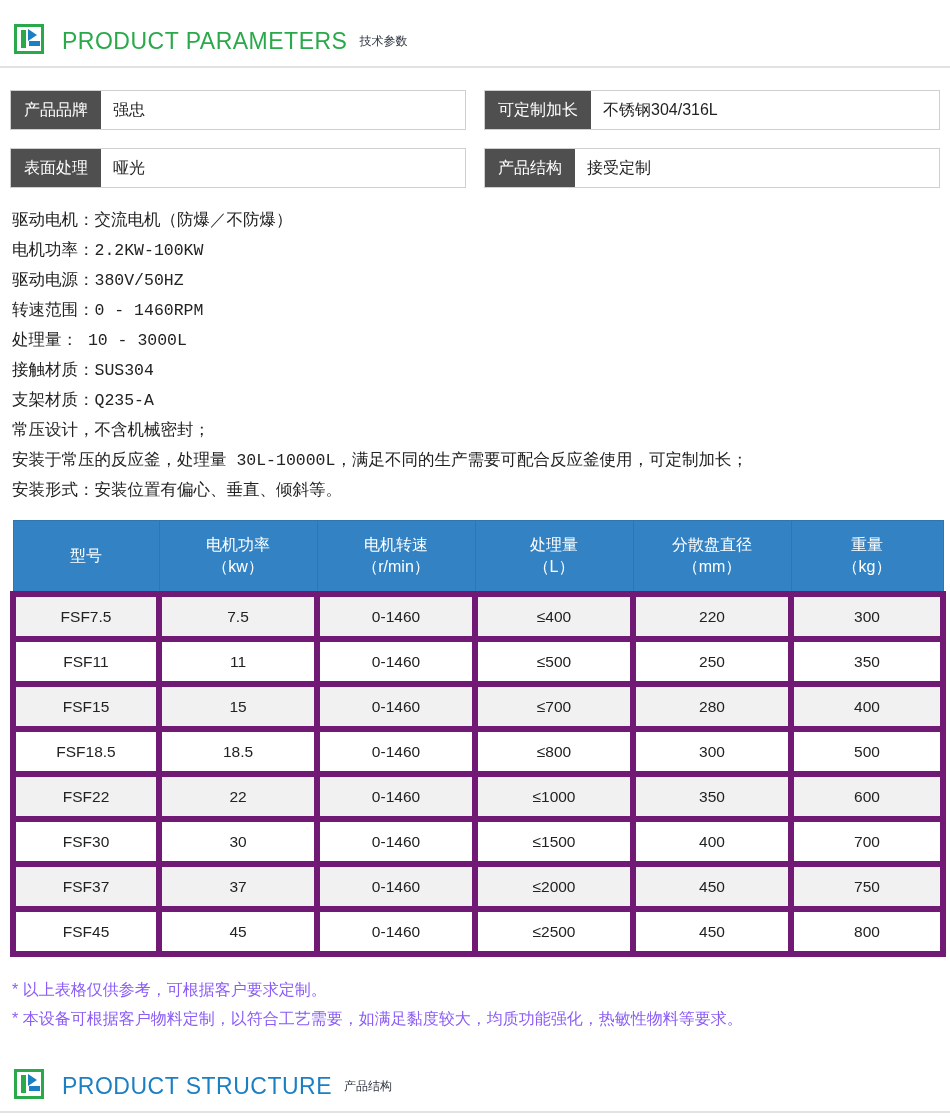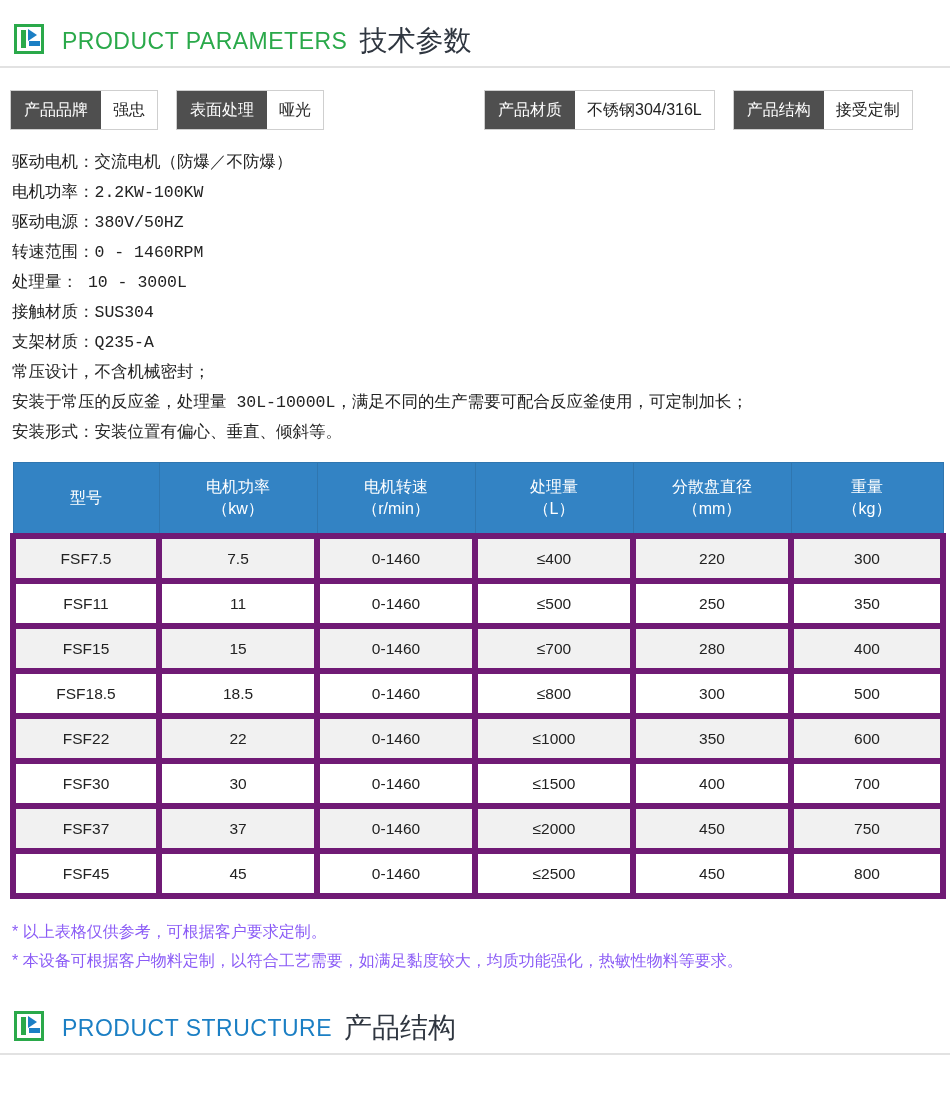--- a/index.html
+++ b/index.html
@@ -63,40 +63,40 @@
     width: 11px; height: 5px;
     background: #1b7fc4;
   }
   .section-title-en {
     font-size: 23px;
     letter-spacing: 0.5px;
     color: #2aa94a;
     font-weight: normal;
   }
   .section-title-cn {
-    font-size: 28px;
+    font-size: 12px;
     color: #2f3640;
     margin-left: 12px;
   }
   .header-rule {
     height: 2px;
     background: #e2e2e2;
     margin: 10px 0 0 0;
   }
 
   
   .spec-grid {
     display: flex;
     gap: 18px;
     padding: 22px 10px 0 10px;
   }
   .spec-col {
     flex: 1 1 0;
     display: flex;
-    flex-direction: row;
+    flex-direction: column;
     gap: 18px;
   }
   .spec-row {
     display: flex;
     align-items: stretch;
     border: 1px solid #cfcfcf;
     height: 38px;
     background: #fff;
   }
   .spec-label {
@@ -218,21 +218,21 @@
         <div class="spec-label">产品品牌</div>
         <div class="spec-value">强忠</div>
       </div>
       <div class="spec-row">
         <div class="spec-label">表面处理</div>
         <div class="spec-value">哑光</div>
       </div>
     </div>
     <div class="spec-col">
       <div class="spec-row">
-        <div class="spec-label">产品材质</div>
+        <div class="spec-label">可定制加长</div>
         <div class="spec-value">不锈钢304/316L</div>
       </div>
       <div class="spec-row">
         <div class="spec-label">产品结构</div>
         <div class="spec-value">接受定制</div>
       </div>
     </div>
   </div>
 
   <div class="desc">

